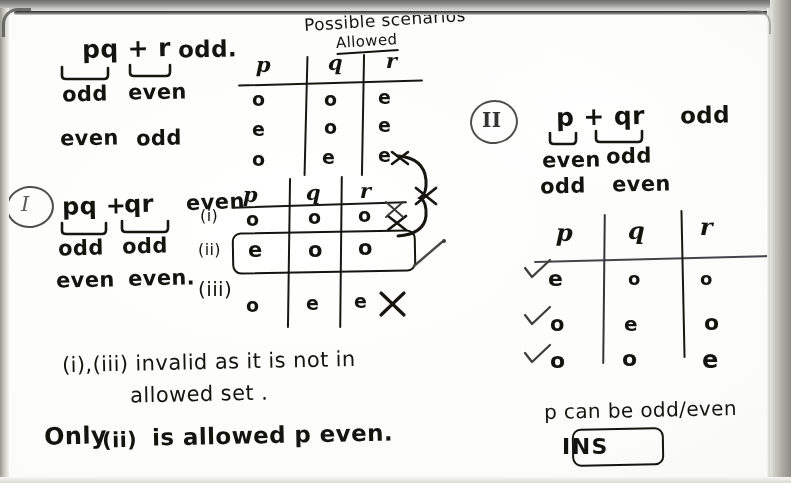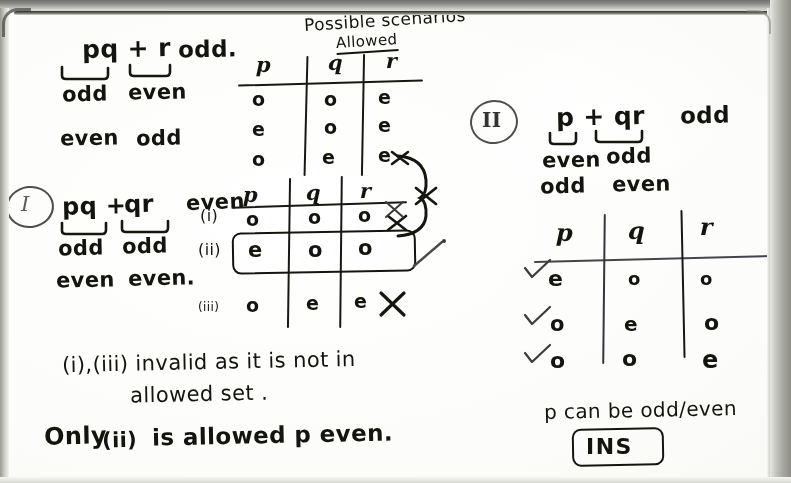--- a/index.html
+++ b/index.html
@@ -222,21 +222,21 @@
   <div class="hdr rp1" style="left:243px; top:182px;">p</div>
   <div class="hdr rp1" style="left:306px; top:180px;">q</div>
   <div class="hdr rp1" style="left:360px; top:178px;">r</div>
 
   <div class="stroke hline" style="left:232px; top:204px; width:175px; transform:rotate(-1.8deg);"></div>
   <div class="stroke vline" style="left:288px; top:178px; height:150px; transform:rotate(0.8deg);"></div>
   <div class="stroke vline" style="left:340px; top:176px; height:152px; transform:rotate(0.6deg);"></div>
 
   <div class="ink thin" style="left:200px; top:206px; font-size:16px;">(i)</div>
   <div class="ink thin" style="left:198px; top:240px; font-size:16px;">(ii)</div>
-  <div class="ink thin" style="left:198px; top:300px; font-size:12px;">(iii)</div>
+  <div class="ink thin" style="left:198px; top:277px; font-size:20px;">(iii)</div>
 
   <div class="cell light" style="left:246px; top:208px;">o</div>
   <div class="cell light" style="left:308px; top:206px;">o</div>
   <div class="cell light" style="left:358px; top:204px;">o</div>
 
   <div class="boxed" style="left:232px; top:231px; width:180px; height:38px; transform:rotate(-1deg);"></div>
   <div class="cell light" style="left:248px; top:238px; font-size:21px;">e</div>
   <div class="cell light" style="left:308px; top:238px; font-size:21px;">o</div>
   <div class="cell light" style="left:358px; top:236px; font-size:21px;">o</div>
 
@@ -322,21 +322,21 @@
       <path d="M2 10 L9 19 L27 2" fill="none" stroke="#3c3c3a" stroke-width="2.2" stroke-linecap="round" stroke-linejoin="round"></path>
     </svg>
   </div>
   <div class="cell" style="left:550px; top:348px; font-size:22px;">o</div>
   <div class="cell" style="left:622px; top:346px; font-size:22px; font-weight:800;">o</div>
   <div class="cell" style="left:702px; top:346px; font-size:24px;">e</div>
 
   <div class="ink r-1 thin" style="left:544px; top:398px; font-size:20px;">p can be odd/even</div>
 
   <div class="boxed" style="left:572px; top:428px; width:88px; height:34px; transform:rotate(-1deg);"></div>
-  <div class="ink" style="left:586px; top:434px; font-size:22px; letter-spacing:1.5px;">INS</div>
+  <div class="ink" style="left:562px; top:434px; font-size:22px; letter-spacing:1.5px;">INS</div>
 
   <div class="frame-top"></div>
   <div class="frame-top-hi"></div>
   <div class="frame-right"></div>
   <div class="frame-right-edge"></div>
   <div class="frame-left"></div>
   <div class="frame-bottom"></div>
   <div class="corner-tl"></div>
   <div class="corner-tr"></div>
 

